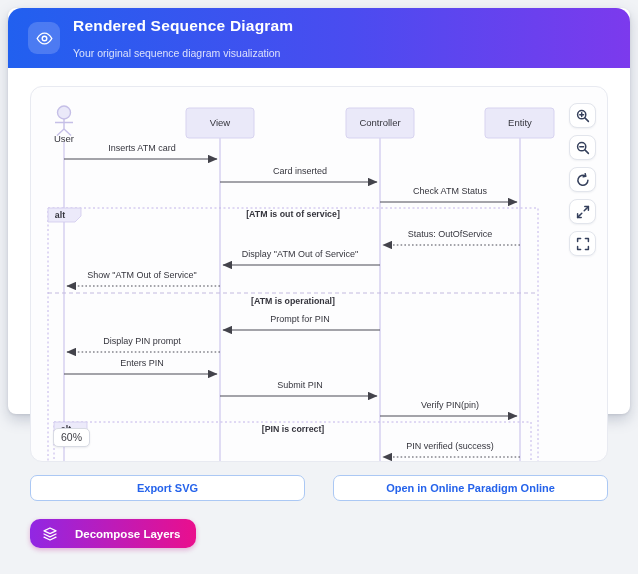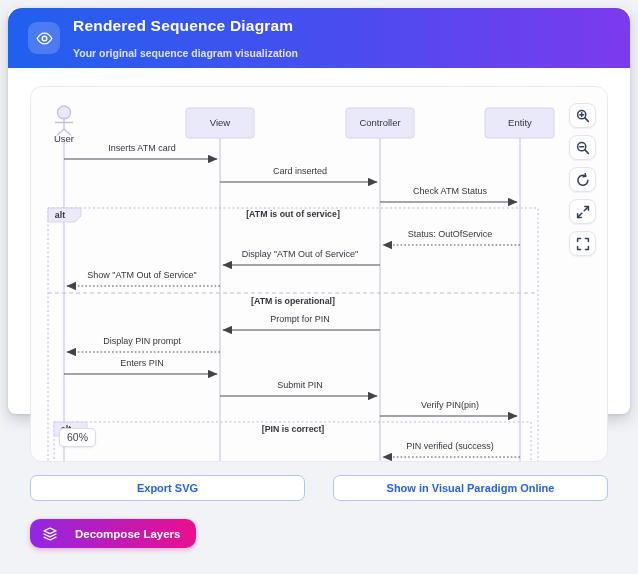--- a/index.html
+++ b/index.html
@@ -7,33 +7,33 @@
               font-family:"Liberation Sans", sans-serif; }
   .card { position:absolute; left:8px; top:8px; width:622px; height:406px;
           background:#ffffff; border-radius:8px;
           box-shadow:0 6px 14px rgba(90,100,130,.28), 0 1px 3px rgba(16,24,40,.10); }
   .header { height:60px; border-radius:14px 14px 0 0;
             background:linear-gradient(90deg,#2160ef 0%,#4a4cf0 55%,#7c3aed 100%);
             display:flex; align-items:center; padding:0 20px; gap:13px; }
   .hicon { width:32px; height:32px; border-radius:9px; background:rgba(255,255,255,.18);
            display:flex; align-items:center; justify-content:center; flex:0 0 auto; }
   .htxt h1 { color:#fff; font-size:15.5px; font-weight:700; letter-spacing:.2px; }
-  .htxt p  { color:rgba(255,255,255,.82); font-size:10.5px; margin-top:12px;font-weight:bold; }
+  .htxt p  { color:rgba(255,255,255,.82); font-size:10.5px; margin-top:12px; }
 
   .panel { position:relative; margin:18px 22px 0 22px; width:578px; height:376px;
            background:#fdfdfe; border:1px solid #e8eaf1; border-radius:12px; overflow:hidden; }
   .panel svg.diagram { position:absolute; left:0; top:0; }
 
   .zoomcol { position:absolute; right:11px; top:16px; display:flex; flex-direction:column; gap:7px; }
   .zbtn { width:27px; height:25px; background:#fff; border:1px solid #e2e5ec; border-radius:8px;
           display:flex; align-items:center; justify-content:center; cursor:pointer;
           box-shadow:0 1px 2px rgba(20,30,60,.06); }
   .zbtn svg { stroke:#35405c; fill:none; stroke-width:1.5; stroke-linecap:round; stroke-linejoin:round; }
 
-  .zoombadge { position:absolute; left:28px; top:341px; background:#fff; border:1px solid #d8dbe3;
+  .zoombadge { position:absolute; left:22px; top:341px; background:#fff; border:1px solid #d8dbe3;
                border-radius:5px; padding:2px 7px 3px; font-size:10.5px; color:#3f3f46;
                box-shadow:0 1px 2px rgba(20,30,60,.08); }
 
   .btnrow { display:flex; gap:28px; margin:13px 22px 0 22px; }
   .obtn { flex:1; height:26px; background:#fff; border:1px solid #abc8f4; border-radius:7px;
           color:#2563eb; font-size:11px; font-weight:700; font-family:"Liberation Sans",sans-serif;
           display:flex; align-items:center; justify-content:center; cursor:pointer; }
 
   .decompose { margin:18px 22px 0 22px; height:29px; padding:0 16px 0 13px; border:none;
                border-radius:10px; background:linear-gradient(90deg,#9127e3,#ea0f8d);
@@ -185,21 +185,21 @@
             <polyline points="4.6,12.4 1.6,12.4 1.6,9.4"></polyline>
         </svg>
       </div>
     </div>
 
     <div class="zoombadge">60%</div>
   </div>
 
   <div class="btnrow">
     <button class="obtn">Export SVG</button>
-    <button class="obtn">Show in Visual Paradigm Online</button>
+    <button class="obtn">Open in Online Paradigm Online</button>
   </div>
 
   <button class="decompose">
     <svg width="14" height="14" viewBox="0 0 14 14" fill="none" stroke="#ffffff" stroke-width="1.3" stroke-linejoin="round" stroke-linecap="round">
       <path d="M7,1 L13,3.8 L7,6.6 L1,3.8 Z"></path>
       <polyline points="1,7 7,9.8 13,7"></polyline>
       <polyline points="1,10.2 7,13 13,10.2"></polyline>
     </svg>
     <span>Decompose Layers</span>
   </button>

